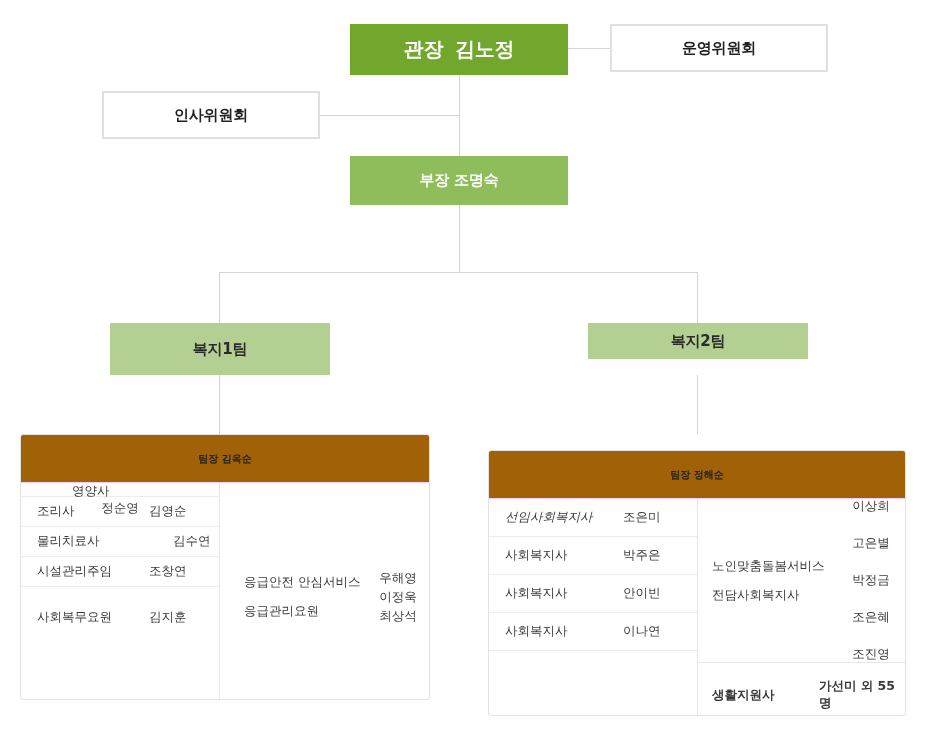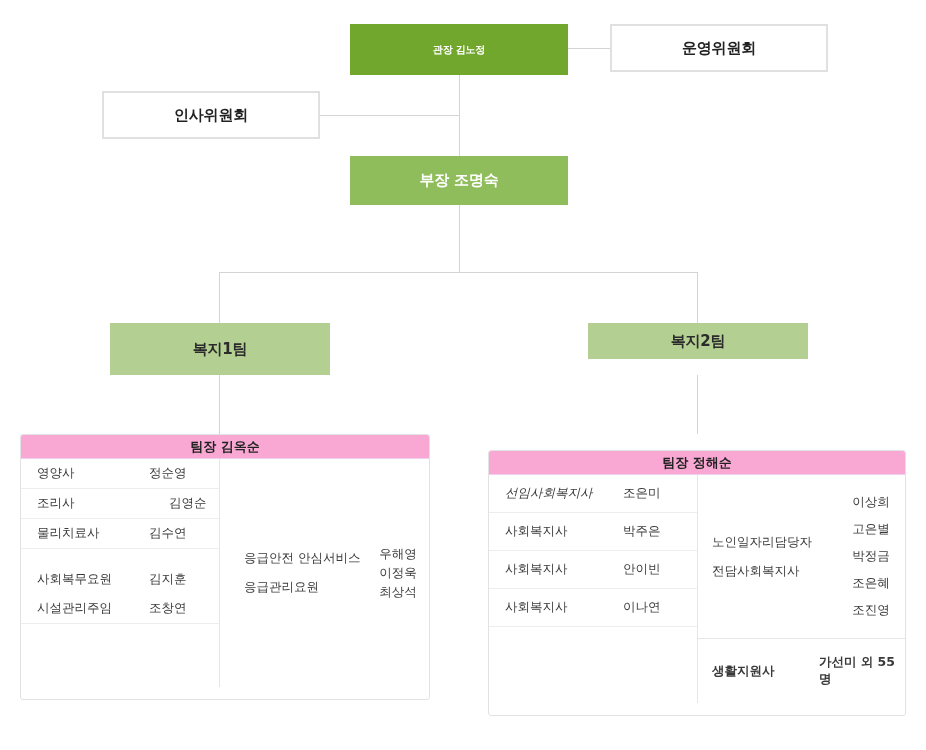--- a/index.html
+++ b/index.html
@@ -25,21 +25,22 @@
     display: flex;
     align-items: center;
     justify-content: center;
     text-align: center;
     font-weight: bold;
     letter-spacing: -0.2px;
   }
   .node-director {
     background: #71a72c;
     color: #ffffff;
-    font-size: 10px;
+    font-size: 20px;
+    font-family: Liberation Mono, monospace;
   }
   .node-manager {
     background: #90bd5c;
     color: #ffffff;
     font-size: 15px;
   }
   .node-committee {
     background: #ffffff;
     border: 2px solid #e0e0e0;
     color: #222222;
@@ -60,26 +61,26 @@
   .panel {
     position: absolute;
     box-sizing: border-box;
     border: 1px solid #e2e2e2;
     border-radius: 3px;
     background: #ffffff;
     overflow: hidden;
   }
   .panel-header {
     box-sizing: border-box;
-    height: 24px;
-    background: #f9a8d4;
-    display: flex;
-    align-items: center;
-    justify-content: center;
-    font-size: 13px;
+    height: 48px;
+    background: #a16207;
+    display: flex;
+    align-items: center;
+    justify-content: center;
+    font-size: 10px;
     font-weight: bold;
     color: #222222;
     border-bottom: 1px solid #f0d0f0;
   }
   .panel-body {
     display: flex;
     align-items: stretch;
     height: calc(100% - 36px);
   }
   .col-left {
@@ -174,39 +175,39 @@
   <div class="node node-committee" style="left:102px; top:91px; width:218px; height:48px;">인사위원회</div>
 
   <div class="node node-team" style="left:110px; top:323px; width:220px; height:52px;">복지1팀</div>
 
   <div class="node node-team" style="left:588px; top:323px; width:220px; height:36px;">복지2팀</div>
 
   <div class="panel" style="left:20px; top:434px; width:410px; height:266px;">
     <div class="panel-header">팀장 김옥순</div>
     <div class="panel-body">
       <div class="col-left" style="width:199px;">
-        <div class="staff-row" style="height:30px;">
+        <div class="staff-row" style="height:14px;flex-direction:column;">
           <span class="role" style="width:112px;">영양사</span>
           <span class="name">정순영</span>
         </div>
-        <div class="staff-row" style="height:30px;gap:20px;">
+        <div class="staff-row" style="height:30px;">
           <span class="role" style="width:112px;">조리사</span>
           <span class="name">김영순</span>
         </div>
-        <div class="staff-row" style="height:30px;">
+        <div class="staff-row" style="height:30px;gap:24px;">
           <span class="role" style="width:112px;">물리치료사</span>
           <span class="name">김수연</span>
+        </div>
+        <div class="staff-row" style="height:30px;">
+          <span class="role" style="width:112px;">시설관리주임</span>
+          <span class="name">조창연</span>
         </div>
         <div class="staff-row no-border" style="height:45px; align-items:flex-end; padding-bottom:6px;">
           <span class="role" style="width:112px;">사회복무요원</span>
           <span class="name">김지훈</span>
-        </div>
-        <div class="staff-row" style="height:30px;">
-          <span class="role" style="width:112px;">시설관리주임</span>
-          <span class="name">조창연</span>
         </div>
         <div class="staff-row spacer-row"></div>
       </div>
       <div class="col-right">
         <div class="service-block" style="height:100%; padding-left:16px;">
           <div class="svc-roles" style="width:124px;margin-left:8px;">
             <span>응급안전 안심서비스</span>
             <span>응급관리요원</span>
           </div>
           <div class="svc-names" style="width:60px;">
@@ -237,24 +238,24 @@
         </div>
         <div class="staff-row" style="height:38px;">
           <span class="role" style="width:118px;">사회복지사</span>
           <span class="name">이나연</span>
         </div>
         <div class="staff-row spacer-row"></div>
       </div>
       <div class="col-right">
         <div class="service-block" style="height:163px; padding-left:14px;">
           <div class="svc-roles" style="width:128px;">
-            <span>노인일자리담당자</span>
+            <span>노인맞춤돌봄서비스</span>
             <span>전담사회복지사</span>
           </div>
-          <div class="svc-names" style="width:62px; gap:10px;justify-content:center;">
+          <div class="svc-names" style="width:62px; gap:20px;justify-content:center;">
             <span>이상희</span>
             <span>고은별</span>
             <span>박정금</span>
             <span>조은혜</span>
             <span>조진영</span>
           </div>
         </div>
         <div class="divider-h"></div>
         <div class="service-block" style="flex:1; padding-left:14px;font-weight:bold;">
           <span style="width:110px;">생활지원사</span>

